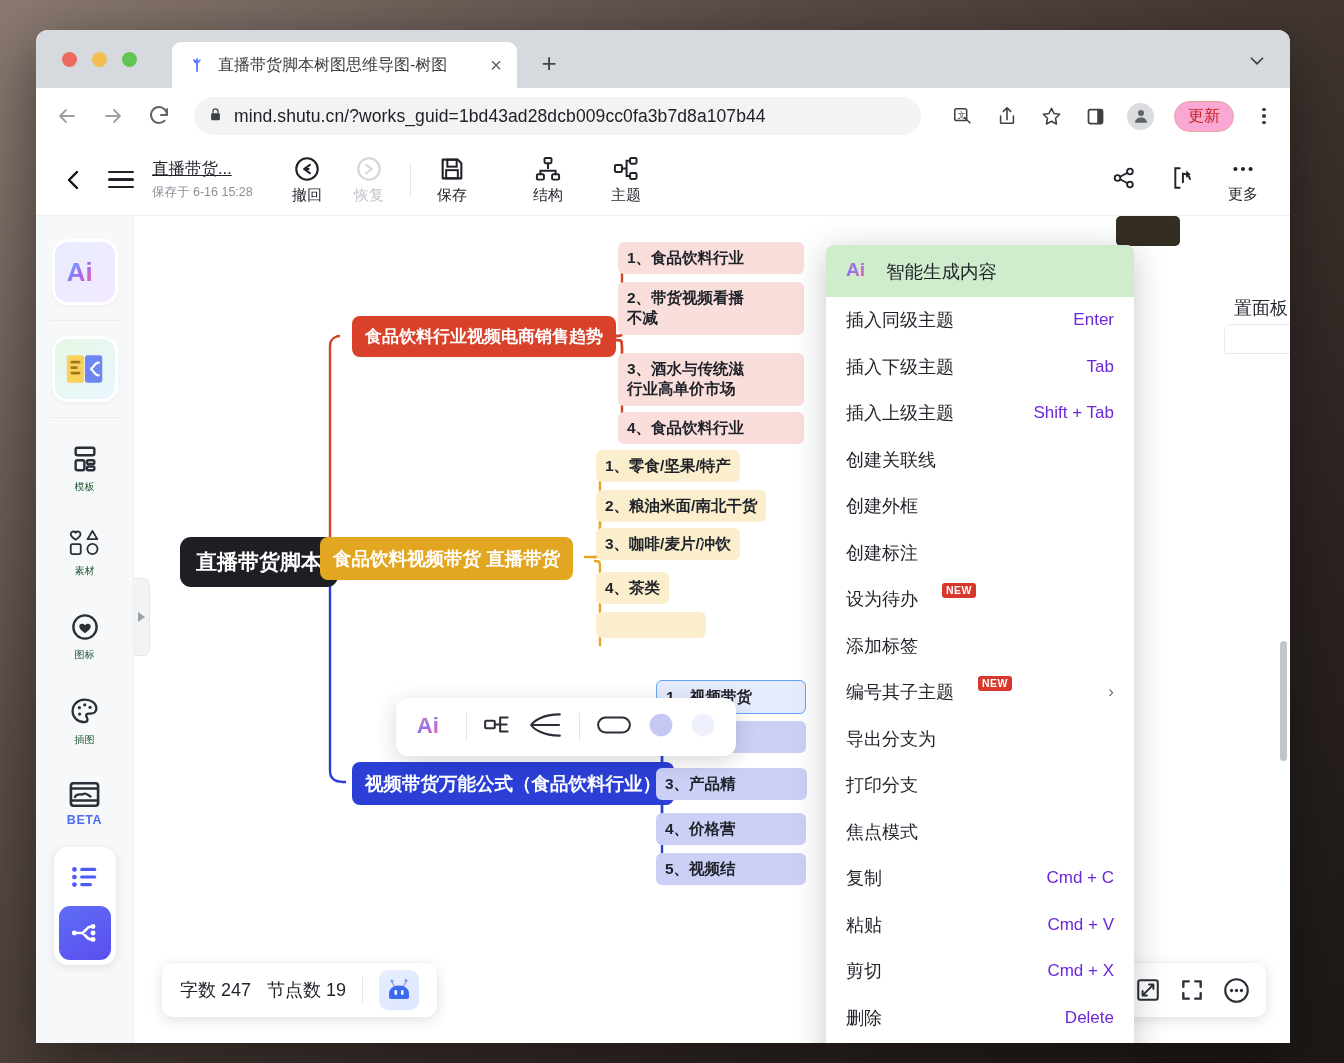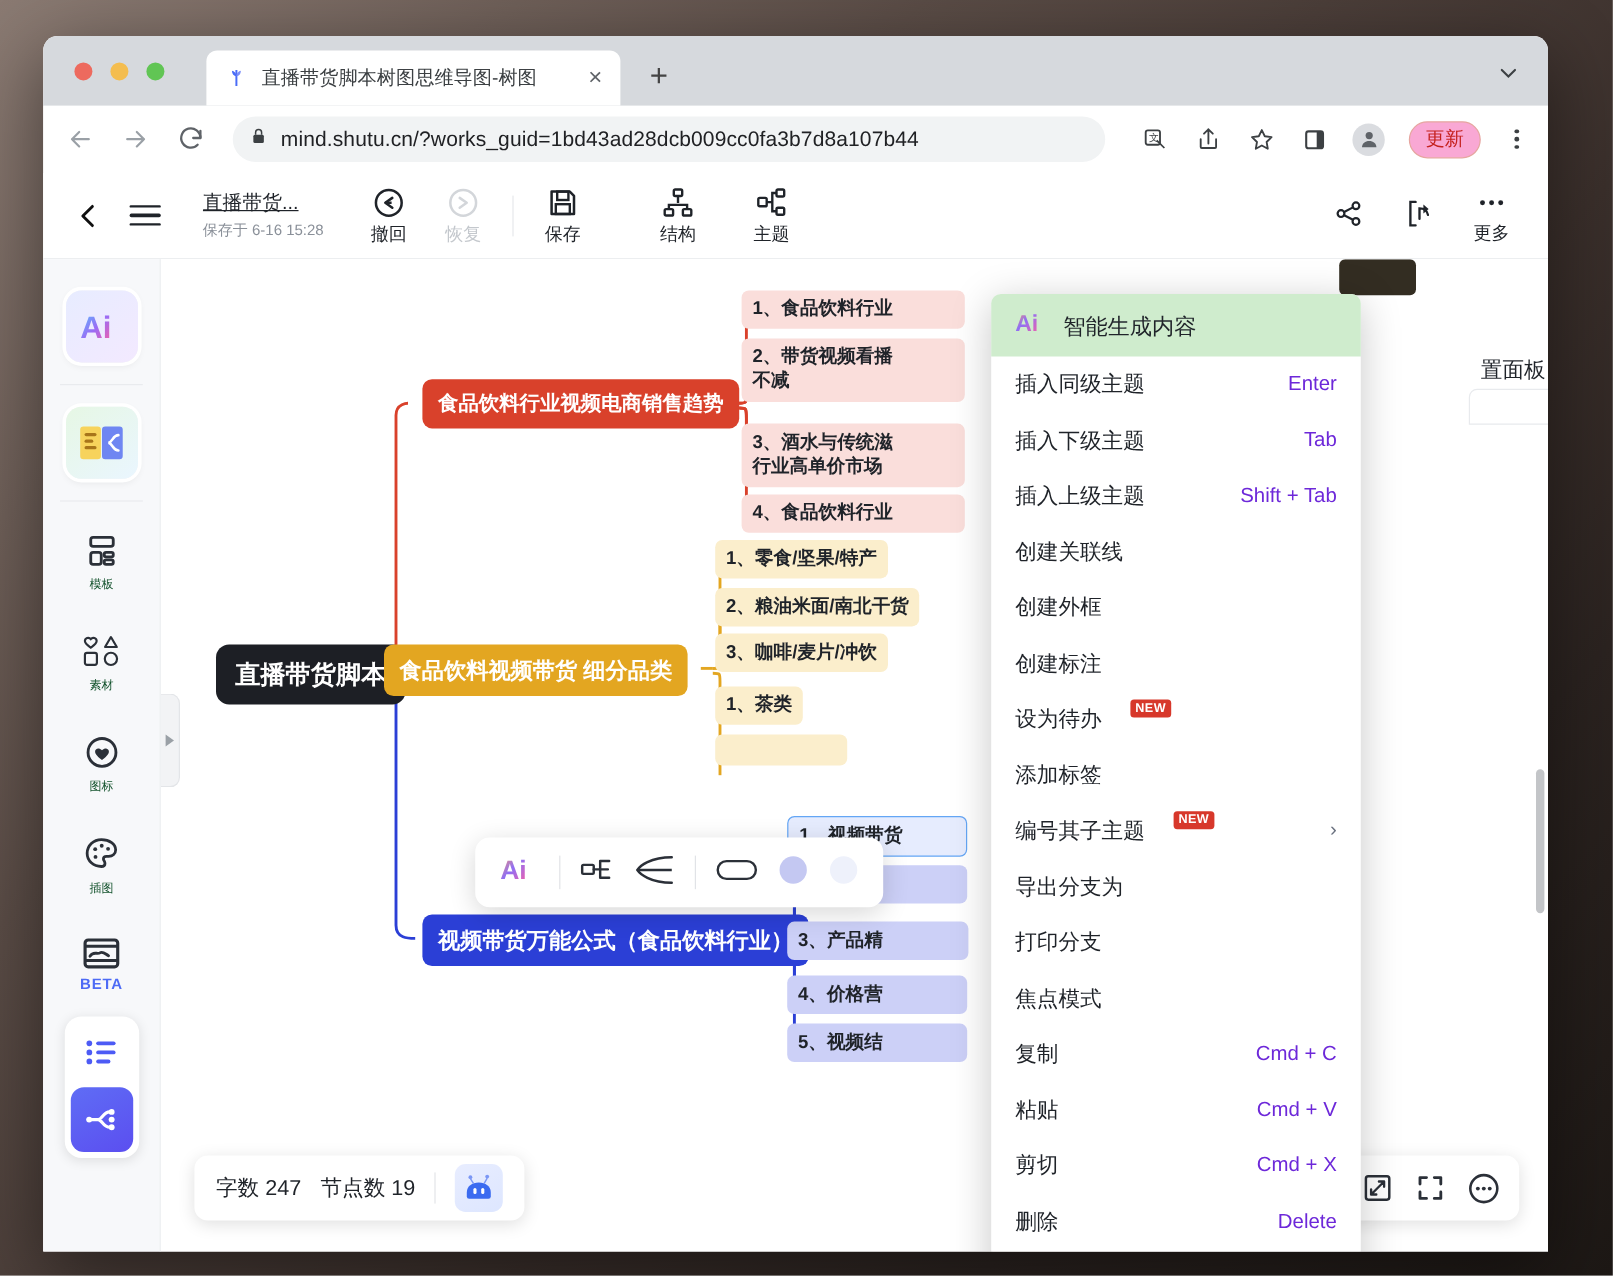--- a/index.html
+++ b/index.html
@@ -59,21 +59,21 @@
   #app { position:absolute; left:0; top:114px; width:1254px; height:899px; background:#fff; }
   .apptop {
     height:72px; background:#fff; border-bottom:1px solid #eceef0;
     display:flex; align-items:center; padding:0 18px; gap:0px; position:relative;
   }
   .tbk { display:flex; flex-direction:column; align-items:center; justify-content:center; cursor:default; }
   .tbk .lab { font-size:15px; color:#1f2329; margin-top:3px; }
   .back-ic { width:40px; display:flex; justify-content:center; color:#111; }
   .ham { width:46px; display:flex; flex-direction:column; gap:5px; align-items:center; margin-left:4px; }
   .ham i { width:26px; height:2.6px; background:#1f2329; border-radius:2px; }
-  .docmeta { margin-left:25px; width:124px; }
+  .docmeta { margin-left:8px; width:124px; }
   .docname { font-size:16.5px; color:#1f2329; text-decoration:underline; white-space:nowrap; overflow:hidden; }
   .docsave { font-size:12.5px; color:#8a9099; margin-top:4px; white-space:nowrap;}
   .tool { width:62px; }
   .tool.dis .lab { color:#c4c8cd; }
   .vsep { width:1px; height:34px; background:#e6e8eb; margin:0 10px; }
   .rt { margin-left:auto; display:flex; align-items:center; gap:0; }
 
   
   .appbody { display:flex; height:827px; position:relative; }
   .rail { width:98px; background:#f7f8fa; border-right:1px solid #edeff1; padding-top:14px; position:relative; z-index:3;}
@@ -500,25 +500,25 @@
         </svg>
 
         <div class="node root" style="left:46px; top:321px;">直播带货脚本</div>
 
         <div class="node b-red" style="left:218px; top:100px;">食品饮料行业视频电商销售趋势</div>
         <div class="leaf l-red" style="left:484px; top:26px; width:186px;">1、食品饮料行业</div>
         <div class="leaf l-red" style="left:484px; top:66px; width:186px;">2、带货视频看播<br>不减</div>
         <div class="leaf l-red" style="left:484px; top:137px; width:186px;">3、酒水与传统滋<br>行业高单价市场</div>
         <div class="leaf l-red" style="left:484px; top:196px; width:186px;">4、食品饮料行业</div>
 
-        <div class="node b-yellow" style="left:186px; top:321px;">食品饮料视频带货 细分品类</div>
+        <div class="node b-yellow" style="left:186px; top:321px;">食品饮料视频带货 直播带货</div>
         <div class="leaf l-yellow" style="left:462px; top:234px;">1、零食/坚果/特产</div>
         <div class="leaf l-yellow" style="left:462px; top:274px;">2、粮油米面/南北干货</div>
         <div class="leaf l-yellow" style="left:462px; top:312px;">3、咖啡/麦片/冲饮</div>
-        <div class="leaf l-yellow" style="left:462px; top:356px;">1、茶类</div>
+        <div class="leaf l-yellow" style="left:462px; top:356px;">4、茶类</div>
         <div class="leaf l-yellow" style="left:462px; top:396px; width:110px; height:26px;"></div>
 
         <div class="node b-blue" style="left:218px; top:546px;">视频带货万能公式（食品饮料行业）</div>
         <div class="leaf l-sel" style="left:522px; top:464px; width:150px;">1、视频带货</div>
         <div class="leaf l-blue" style="left:522px; top:505px; width:150px;">2、万能开</div>
         <div class="leaf l-blue" style="left:522px; top:552px; width:151px;">3、产品精</div>
         <div class="leaf l-blue" style="left:522px; top:597px; width:150px;">4、价格营</div>
         <div class="leaf l-blue" style="left:522px; top:637px; width:150px;">5、视频结</div>
 
         <div class="shapebar">

